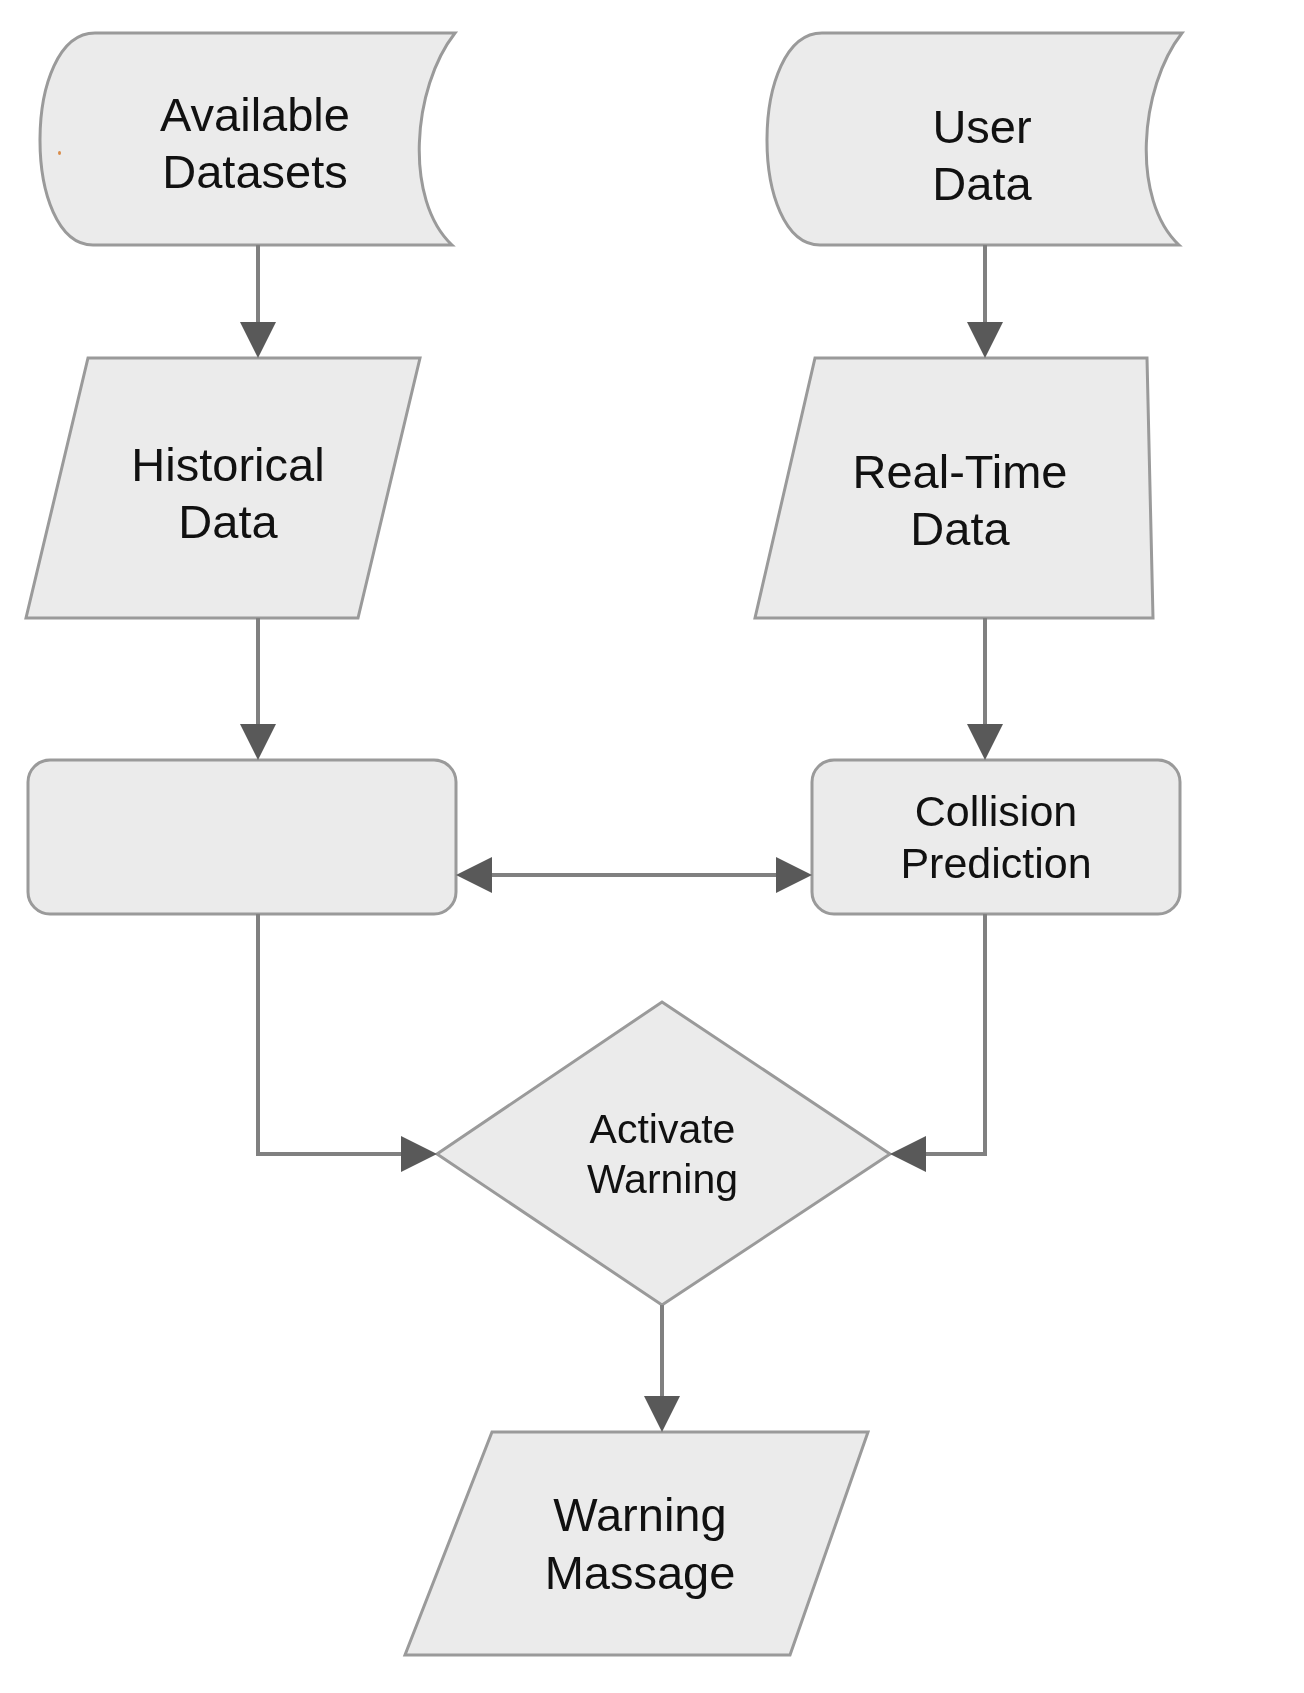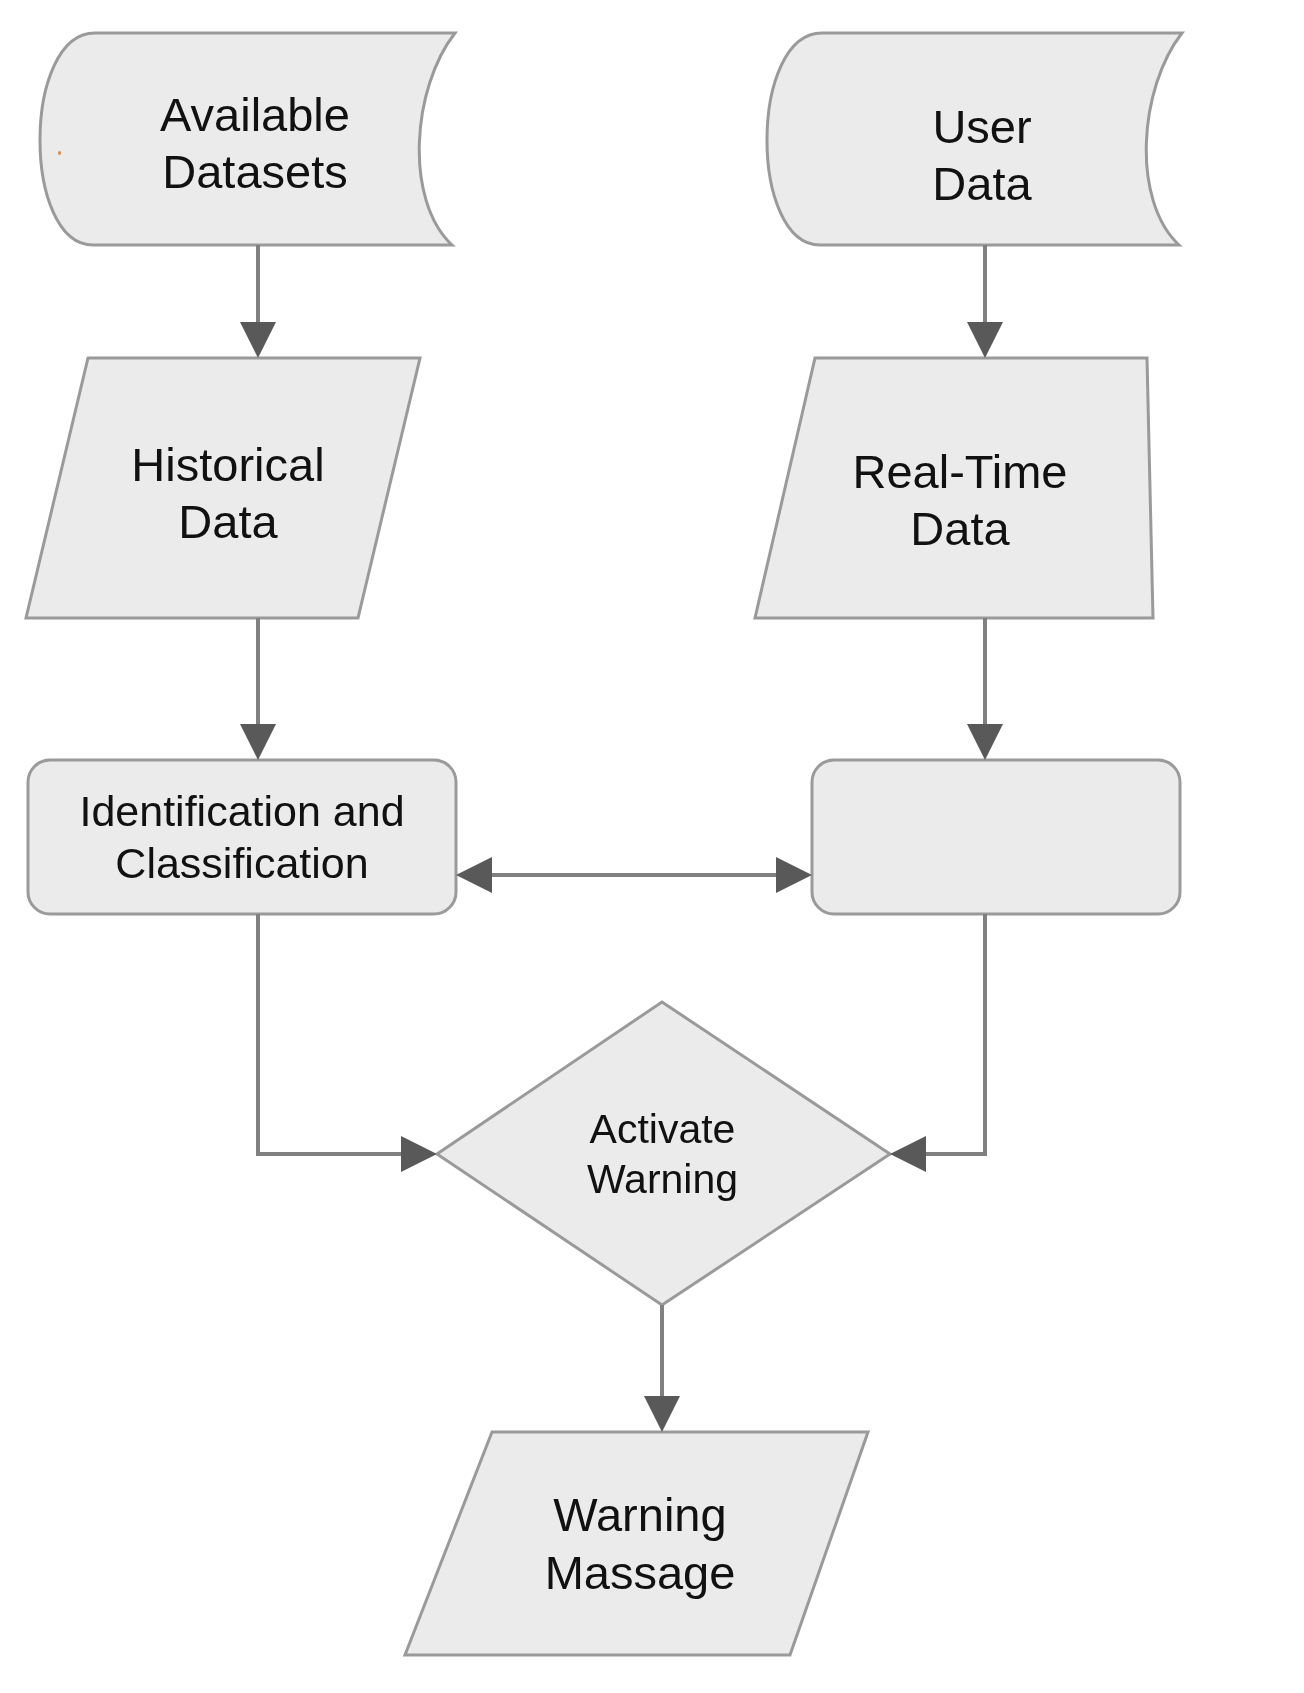--- a/index.html
+++ b/index.html
@@ -137,23 +137,23 @@
 
   <div class="node-label sz-big" style="left:822px; top:33px; width:320px; height:244px;">User
 Data</div>
 
   <div class="node-label sz-big" style="left:58px; top:358px; width:340px; height:234px;margin-top:18px;">Historical
 Data</div>
 
   <div class="node-label sz-big" style="left:790px; top:370px; width:340px; height:260px;">Real-Time
 Data</div>
 
-  <div class="node-label sz-med" style="left:28px; top:760px; width:428px; height:154px;">Identification and
-Classification</div>
 
+  <div class="node-label sz-med" style="left:812px; top:760px; width:368px; height:154px;">Collision
+Prediction</div>
 
   <div class="node-label sz-sm" style="left:490px; top:1004px; width:345px; height:300px;">Activate
 Warning</div>
 
   <div class="node-label sz-big" style="left:455px; top:1432px; width:370px; height:223px;">Warning
 Massage</div>
 
   <div class="speck" style="left:58px; top:151px;"></div>
 
 </div>

